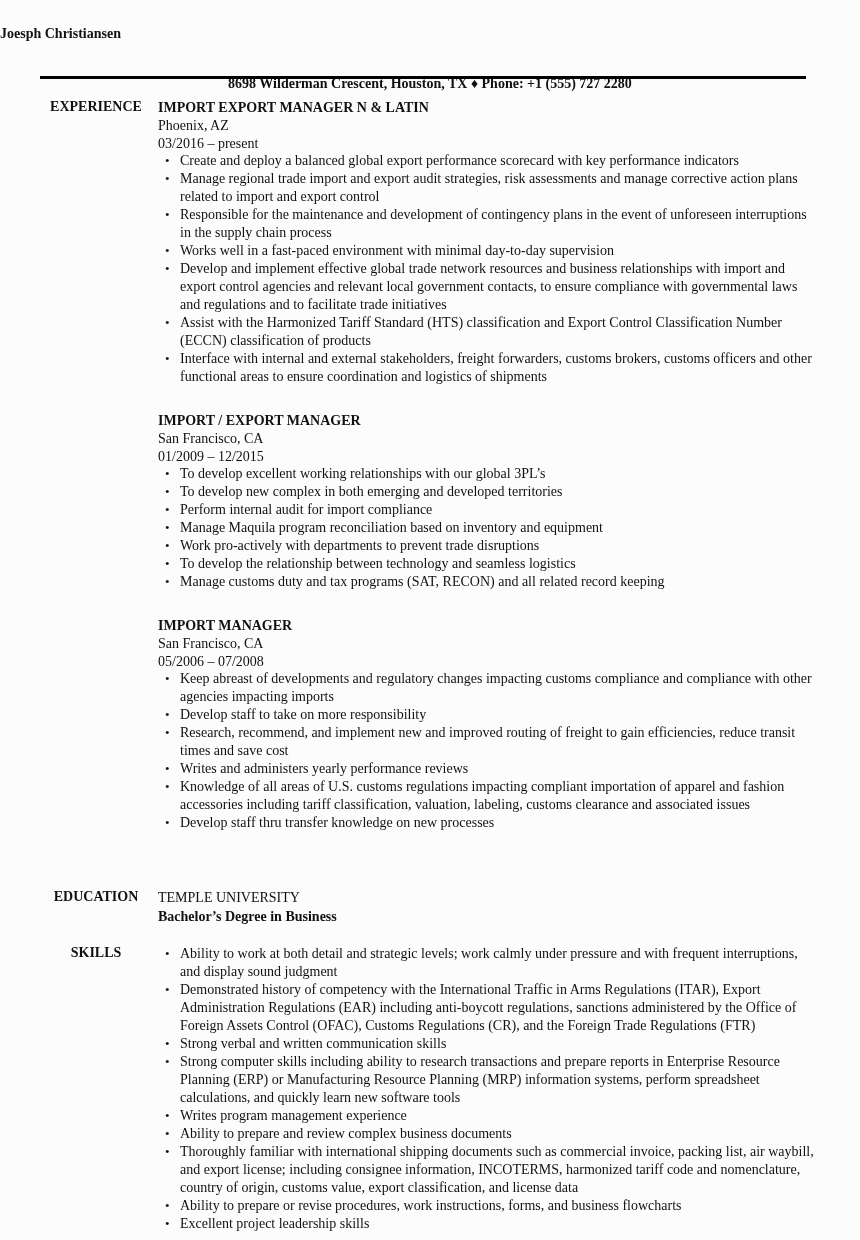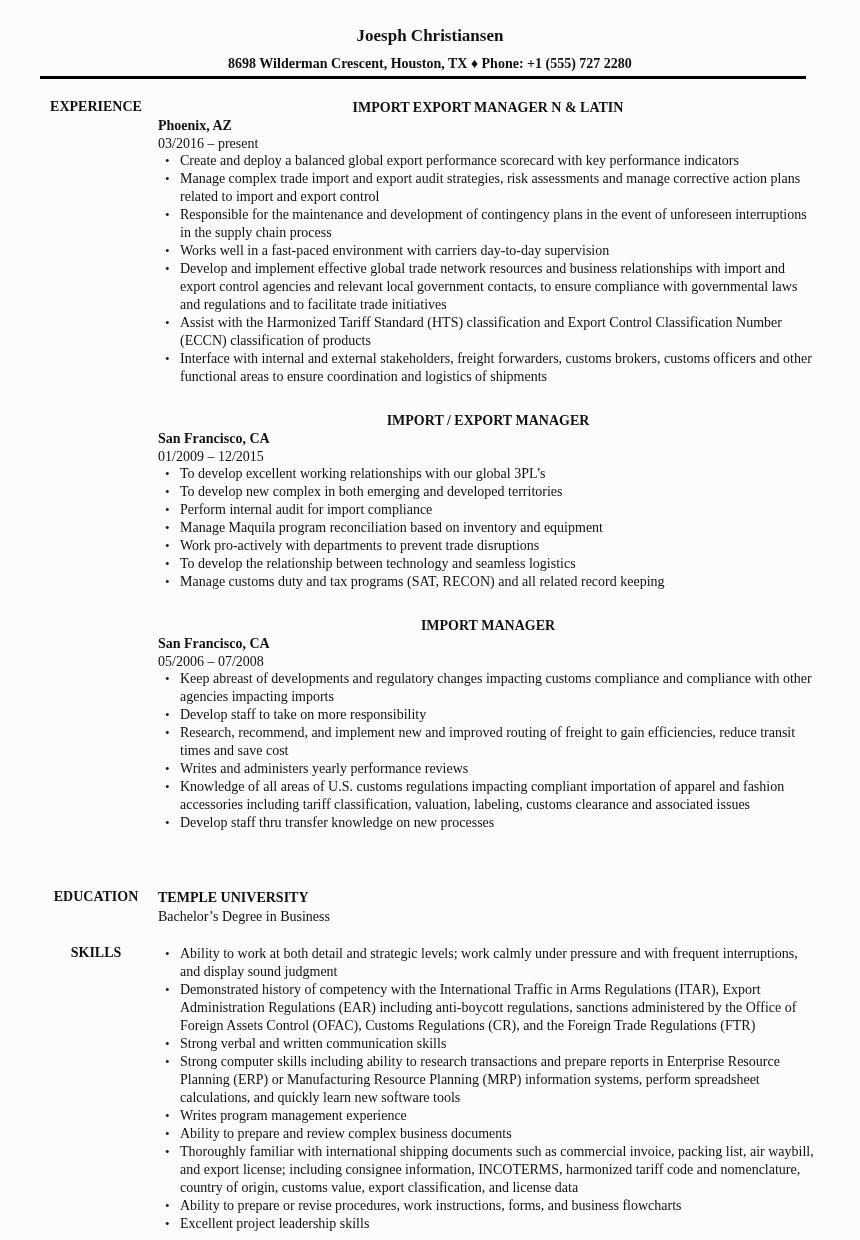--- a/index.html
+++ b/index.html
@@ -3,70 +3,70 @@
   <meta charset="utf-8">
   <style>
     html, body { margin:0; padding:0; }
     body {
       width:860px; height:1240px; overflow:hidden;
       background:#fcfcfc; color:#111;
       font-family:"Liberation Serif", "DejaVu Serif", serif;
       position:relative;
     }
     .name {
-      position:absolute; top:26px; left:0; width:860px; text-align:center;
-      font-weight:bold; font-size:17px; letter-spacing:0;
+      position:absolute; top:26px; left:0; width:860px; text-align:left;
+      font-weight:bold; font-size:14px; letter-spacing:0;
     }
     .contact {
-      position:absolute; top:56px; left:0; width:860px; text-align:center;
+      position:absolute; top:76px; left:0; width:860px; text-align:center;
       font-weight:bold; font-size:14px;
     }
     .rule {
       position:absolute; top:76px; left:40px; width:766px; height:3px; background:#000;
     }
     .section { position:absolute; left:36px; width:780px; }
     .sec-label {
       position:absolute; left:0; top:0; font-weight:bold; font-size:14px; width:120px;text-align:center;
     }
     .sec-body { position:absolute; left:122px; top:0; width:660px; }
-    .job-title { font-weight:bold; font-size:14px; line-height:18px; height:18px;text-align:center; }
-    .job-loc { font-weight:bold; font-size:14px; line-height:18px; height:18px; }
+    .job-title { font-weight:bold; font-size:14px; line-height:18px; height:18px; }
+    .job-loc { font-weight:normal; font-size:14px; line-height:18px; height:18px; }
     .job-date { font-size:14px; line-height:17px; height:17px; }
     ul.bullets {
       margin:0; padding:0 0 0 22px; list-style:none;
       font-size:14px; line-height:18px;
     }
     ul.bullets li { position:relative; }
     ul.bullets li::before {
       content:"\2022"; position:absolute; left:-15px; top:0; font-size:13px;
     }
     .job { margin-bottom:26px; }
-    .edu-school { font-weight:bold; font-size:14px; line-height:18px; }
-    .edu-degree { font-weight:normal; font-size:14px; line-height:20px; }
+    .edu-school { font-weight:normal; font-size:14px; line-height:18px; }
+    .edu-degree { font-weight:bold; font-size:14px; line-height:20px; }
   </style>
 </head>
 <body>
 
 <div class="name">Joesph Christiansen</div>
 <div class="contact">8698 Wilderman Crescent, Houston, TX ♦ Phone: +1 (555) 727 2280</div>
 <div class="rule"></div>
 
 <div class="section" style="top:99px;">
   <div class="sec-label">EXPERIENCE</div>
   <div class="sec-body">
 
     <div class="job">
       <div class="job-title">IMPORT EXPORT MANAGER N &amp; LATIN</div>
       <div class="job-loc">Phoenix, AZ</div>
       <div class="job-date">03/2016 – present</div>
       <ul class="bullets">
         <li>Create and deploy a balanced global export performance scorecard with key performance indicators</li>
-        <li>Manage complex trade import and export audit strategies, risk assessments and manage corrective action plans related to import and export control</li>
+        <li>Manage regional trade import and export audit strategies, risk assessments and manage corrective action plans related to import and export control</li>
         <li>Responsible for the maintenance and development of contingency plans in the event of unforeseen interruptions in the supply chain process</li>
-        <li>Works well in a fast-paced environment with carriers day-to-day supervision</li>
+        <li>Works well in a fast-paced environment with minimal day-to-day supervision</li>
         <li>Develop and implement effective global trade network resources and business relationships with import and export control agencies and relevant local government contacts, to ensure compliance with governmental laws and regulations and to facilitate trade initiatives</li>
         <li>Assist with the Harmonized Tariff Standard (HTS) classification and Export Control Classification Number (ECCN) classification of products</li>
         <li>Interface with internal and external stakeholders, freight forwarders, customs brokers, customs officers and other functional areas to ensure coordination and logistics of shipments</li>
       </ul>
     </div>
 
     <div class="job">
       <div class="job-title">IMPORT / EXPORT MANAGER</div>
       <div class="job-loc">San Francisco, CA</div>
       <div class="job-date">01/2009 – 12/2015</div>

